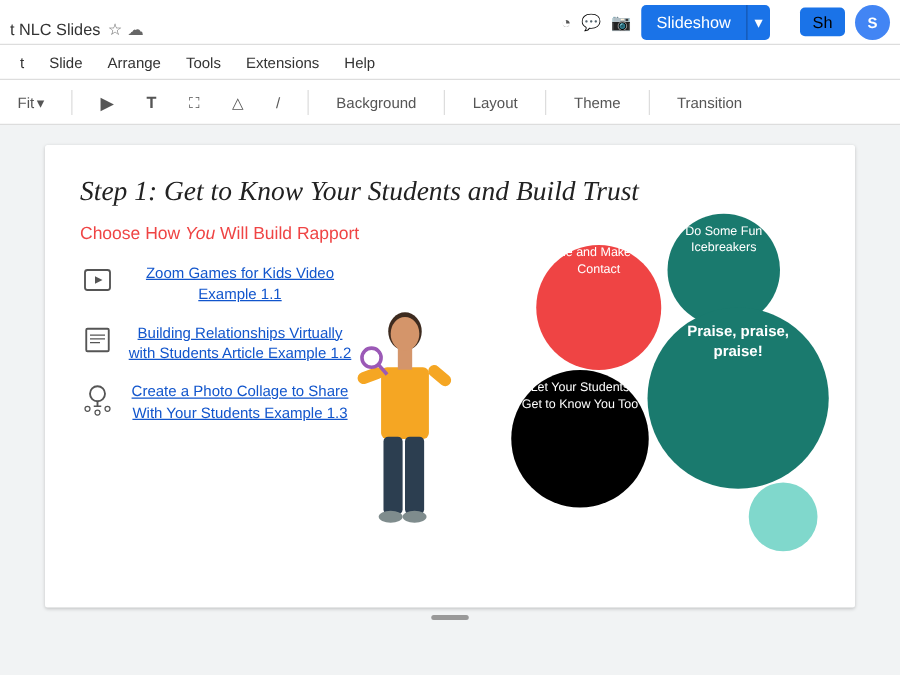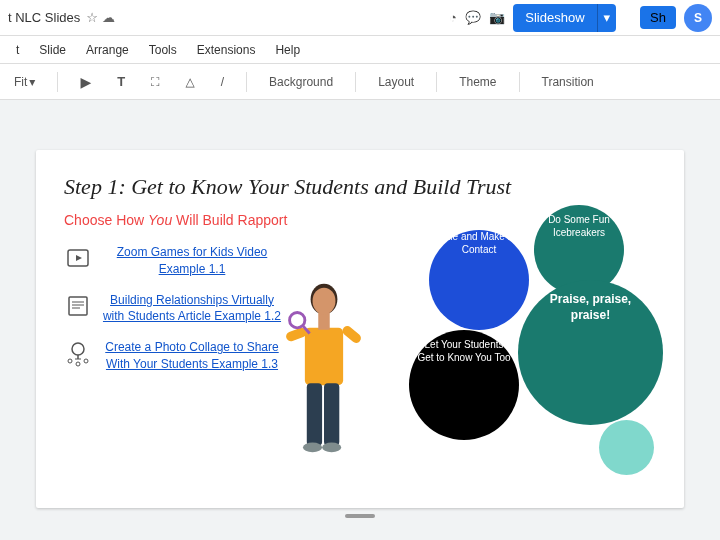--- a/index.html
+++ b/index.html
@@ -1,24 +1,23 @@
 <!DOCTYPE html>
 <html><head>
   <meta charset="utf-8">
   <style>
     * { box-sizing: border-box; margin: 0; padding: 0; }
     body { font-family: Arial, sans-serif; background: #f1f3f4; width: 720px; height: 540px; overflow: hidden; }
 
     
     #topbar {
       display: flex;
-      align-items: center;
       background: #fff;
       height: 36px;
-      padding: 0 8px;
+      padding: 16px 8px;
       border-bottom: 1px solid #ddd;
       font-size: 13px;
       color: #333;
     }
     #topbar .spacer { flex: 1; }
     #topbar .toolbar-right { display: flex; align-items: center; gap: 8px; }
 
     .slideshow-btn {
       display: flex;
       align-items: center;
@@ -108,21 +107,20 @@
     }
 
     #slide-container {
       flex: 1;
       display: flex;
       flex-direction: column;
       align-items: center;
       justify-content: flex-start;
       padding: 16px;
       overflow: hidden;
-      margin-top: 34px;
     }
 
     #slide {
       background: #fff;
       width: 648px;
       height: 370px;
       border-radius: 2px;
       box-shadow: 0 1px 3px rgba(0,0,0,0.2);
       position: relative;
       overflow: hidden;
@@ -354,21 +352,21 @@
           <circle cx="22" cy="42" r="8" fill="none" stroke="#9b59b6" stroke-width="3"></circle>
           <line x1="28" y1="48" x2="35" y2="56" stroke="#9b59b6" stroke-width="3"></line>
 
           <rect x="32" y="108" width="16" height="65" rx="4" fill="#2c3e50"></rect>
           <rect x="50" y="108" width="16" height="65" rx="4" fill="#2c3e50"></rect>
 
           <ellipse cx="38" cy="175" rx="10" ry="5" fill="#7f8c8d"></ellipse>
           <ellipse cx="58" cy="175" rx="10" ry="5" fill="#7f8c8d"></ellipse>
         </svg>
 
-        <div class="bubble" style="width:100px;height:100px;background:#1d4ed8;left:185px;top:30px;font-size:10px;">
+        <div class="bubble" style="width:100px;height:100px;background:#ef4444;left:185px;top:30px;font-size:10px;">
           <span>Smile and Make Eye Contact</span>
         </div>
 
         <div class="bubble" style="width:90px;height:90px;background:#1a7a6e;left:290px;top:5px;font-size:10px;padding:8px;">
           <span>Do Some Fun Icebreakers</span>
         </div>
 
         <div class="bubble" style="width:110px;height:110px;background:#000000;left:165px;top:130px;font-size:10px;padding:8px;">
           <span>Let Your Students Get to Know You Too</span>
         </div>

